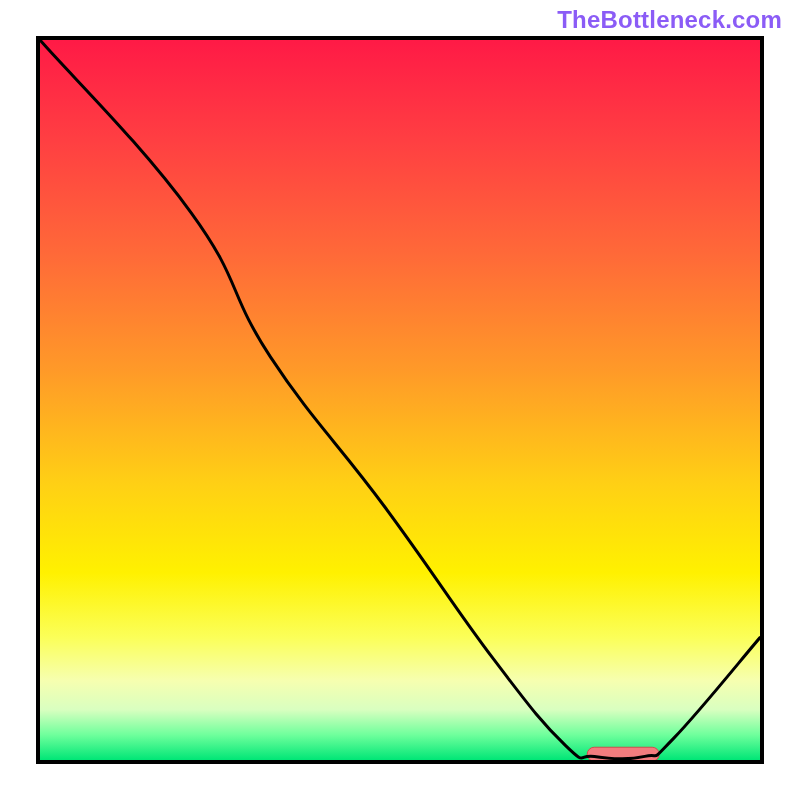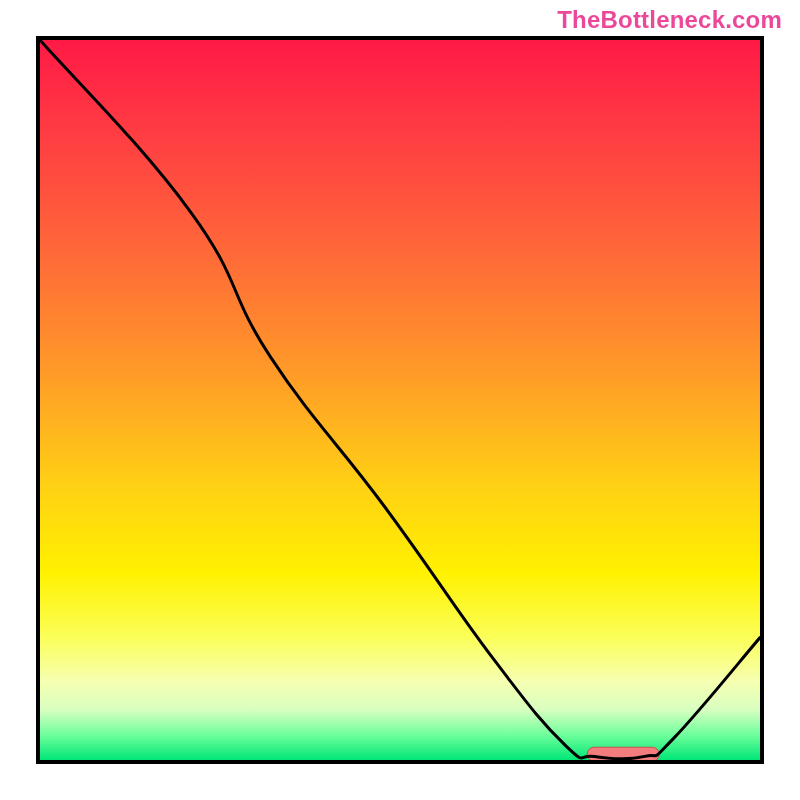--- a/index.html
+++ b/index.html
@@ -15,21 +15,21 @@
     position: relative;
     width: 800px;
     height: 800px;
   }
   .watermark {
     position: absolute;
     top: 6px;
     right: 18px;
     font-size: 24px;
     font-weight: 600;
-    color: #ec4899;
+    color: #8b5cf6;
     letter-spacing: 0.2px;
     user-select: none;
   }
   .plot {
     position: absolute;
     left: 36px;
     top: 36px;
     width: 728px;
     height: 728px;
     box-sizing: border-box;

